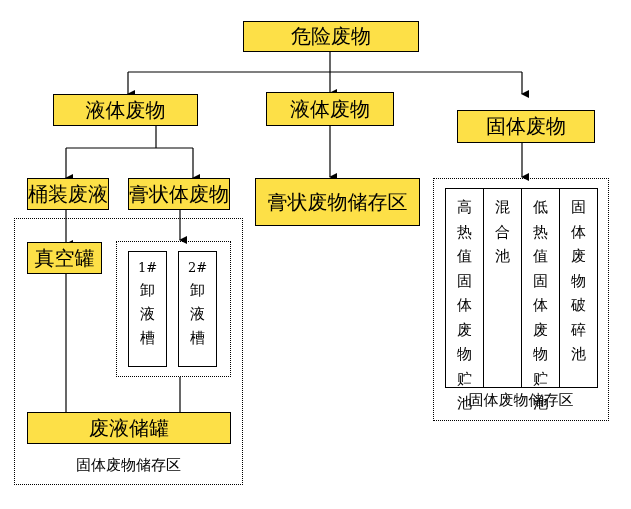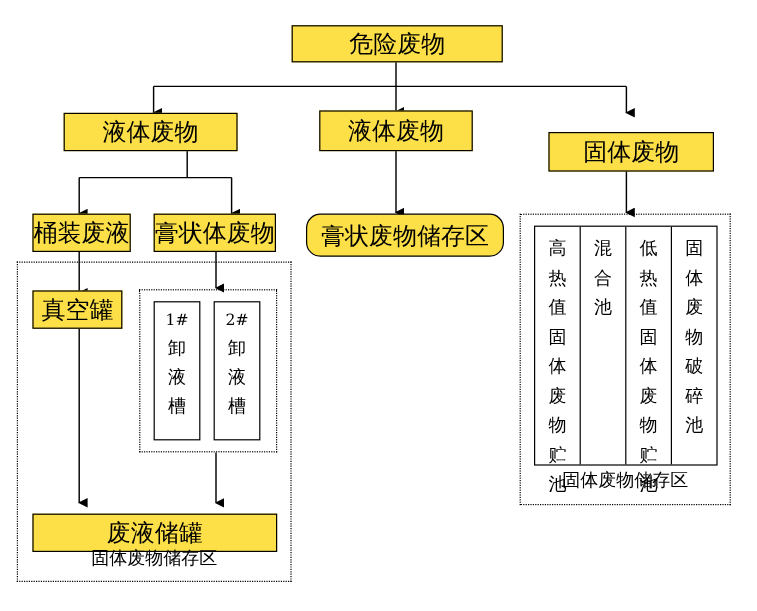--- a/index.html
+++ b/index.html
@@ -90,26 +90,26 @@
   <span class="vchar">液</span>
   <span class="vchar">槽</span>
 </div>
 <div class="vbox" style="left:178px;top:251px;width:39px;height:116px;">
   <span class="num">2#</span>
   <span class="vchar">卸</span>
   <span class="vchar">液</span>
   <span class="vchar">槽</span>
 </div>
 
-<div class="box" style="left:27px;top:428px;width:204px;height:32px;">
+<div class="box" style="left:27px;top:412px;width:204px;height:32px;">
   <span>废液储罐</span>
 </div>
 <div class="label" style="left:14px;top:456px;width:229px;">固体废物储存区</div>
 
-<div class="box" style="left:255px;top:178px;width:165px;height:36px;border-radius:12px;">
+<div class="box" style="left:255px;top:178px;width:165px;height:48px;">
   <span>膏状废物储存区</span>
 </div>
 
 <div class="dotted" style="left:433px;top:178px;width:176px;height:243px;"></div>
 <div class="solidgrid" style="left:445px;top:188px;width:153px;height:200px;">
   <div class="col">
     <span>高</span>
     <span>热</span>
     <span>值</span>
     <span>固</span>

